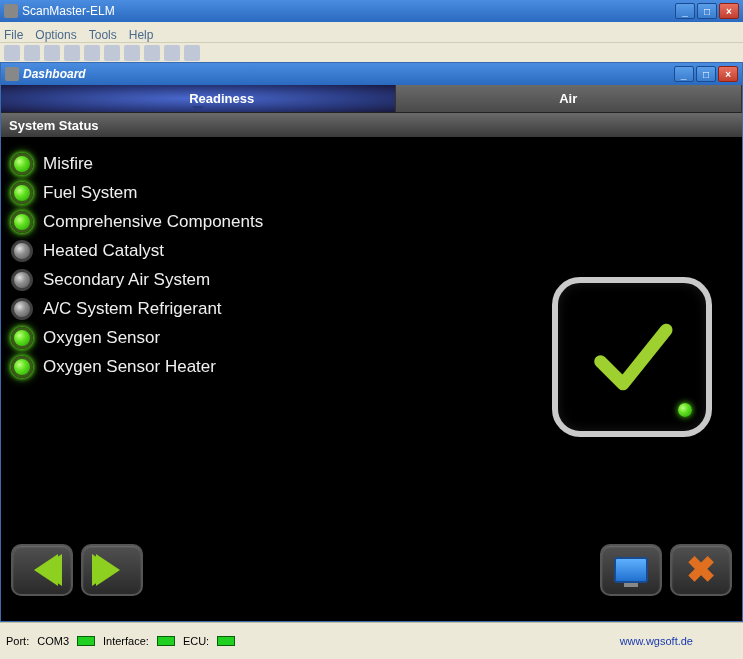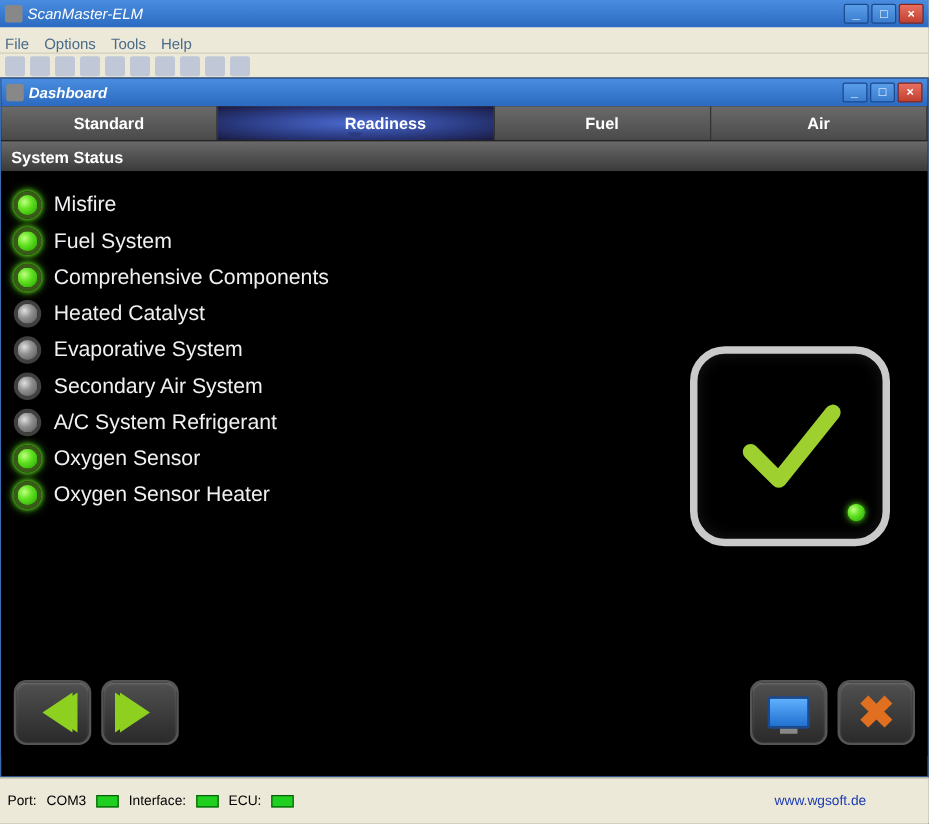--- a/index.html
+++ b/index.html
@@ -1,21 +1,21 @@
 <!DOCTYPE html>
 <html><head>
 <meta charset="utf-8">
 <style>
 * { box-sizing: border-box; margin: 0; padding: 0; font-family: "Segoe UI", Tahoma, sans-serif; }
 body { width: 743px; height: 659px; background: #ece9d8; overflow: hidden; position: relative; }
 
 
 .main-titlebar { height: 22px; background: linear-gradient(#4a8de0,#2a6ac0); display: flex; align-items: center; padding: 0 4px; color: #fff; font-size: 12px; }
 .main-titlebar .app-icon { width: 14px; height: 14px; background: #888; margin-right: 4px; border-radius: 2px; }
-.main-titlebar .title { flex: 1; font-style: italic; }
+.main-titlebar .title { flex: 1; }
 .win-btns { display: flex; gap: 2px; }
 .win-btn { width: 20px; height: 16px; border: 1px solid #1a4a90; background: linear-gradient(#5a9de8,#3a7dce); border-radius: 2px; display: flex; align-items: center; justify-content: center; font-size: 10px; color: #fff; font-weight: bold; cursor: pointer; }
 .win-btn.close { background: linear-gradient(#e87060,#c04030); border-color: #902010; }
 
 
 .menubar { height: 20px; background: #ece9d8; display: flex; align-items: flex-end; padding: 0 4px; font-size: 12px; color: #4a6a8a; gap: 12px; }
 .menubar span { cursor: pointer; }
 
 
 .toolbar { height: 20px; background: #ece9d8; border-top: 1px solid #d0cdb8; display: flex; align-items: center; padding: 0 4px; gap: 4px; }
@@ -104,23 +104,21 @@
     <div class="app-icon"></div>
     <div class="title">Dashboard</div>
     <div class="win-btns">
       <div class="win-btn">_</div>
       <div class="win-btn">□</div>
       <div class="win-btn close">×</div>
     </div>
   </div>
 
   <div class="tabs">
-    <div class="tab">Standard</div>
     <div class="tab active">Readiness</div>
-    <div class="tab">Fuel</div>
     <div class="tab">Air</div>
   </div>
 
   <div class="section-header">System Status</div>
 
   <div class="status-area">
     <div class="status-list" id="status-list">
         <div class="status-item">
           <div class="led green"></div>
           <div class="status-label">Misfire</div>
@@ -129,24 +127,20 @@
           <div class="led green"></div>
           <div class="status-label">Fuel System</div>
         </div>
         <div class="status-item">
           <div class="led green"></div>
           <div class="status-label">Comprehensive Components</div>
         </div>
         <div class="status-item">
           <div class="led gray"></div>
           <div class="status-label">Heated Catalyst</div>
-        </div>
-        <div class="status-item">
-          <div class="led gray"></div>
-          <div class="status-label">Evaporative System</div>
         </div>
         <div class="status-item">
           <div class="led gray"></div>
           <div class="status-label">Secondary Air System</div>
         </div>
         <div class="status-item">
           <div class="led gray"></div>
           <div class="status-label">A/C System Refrigerant</div>
         </div>
         <div class="status-item">

